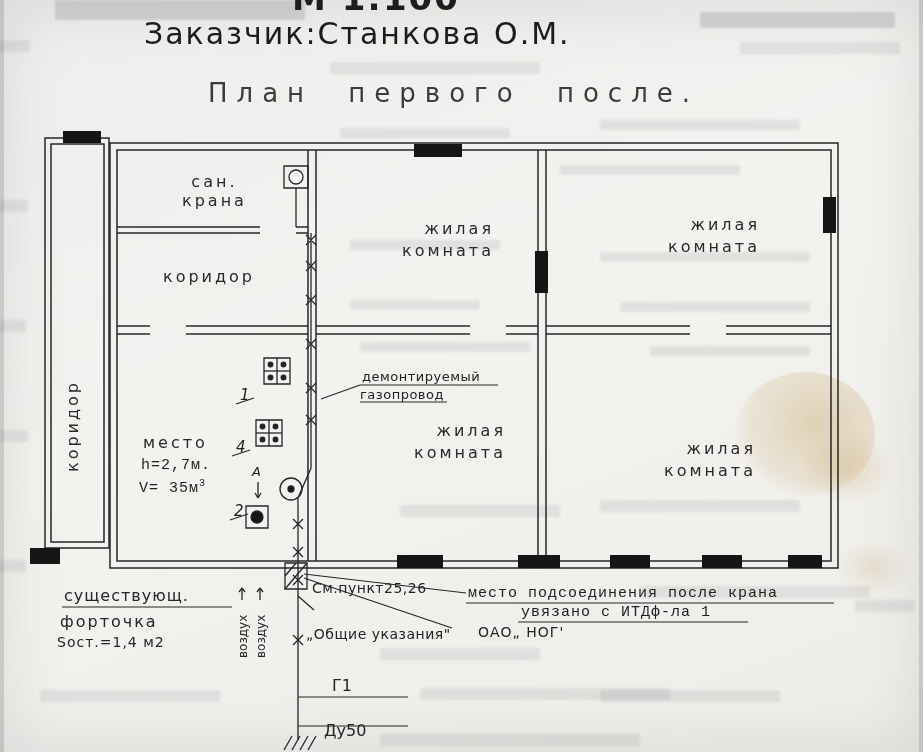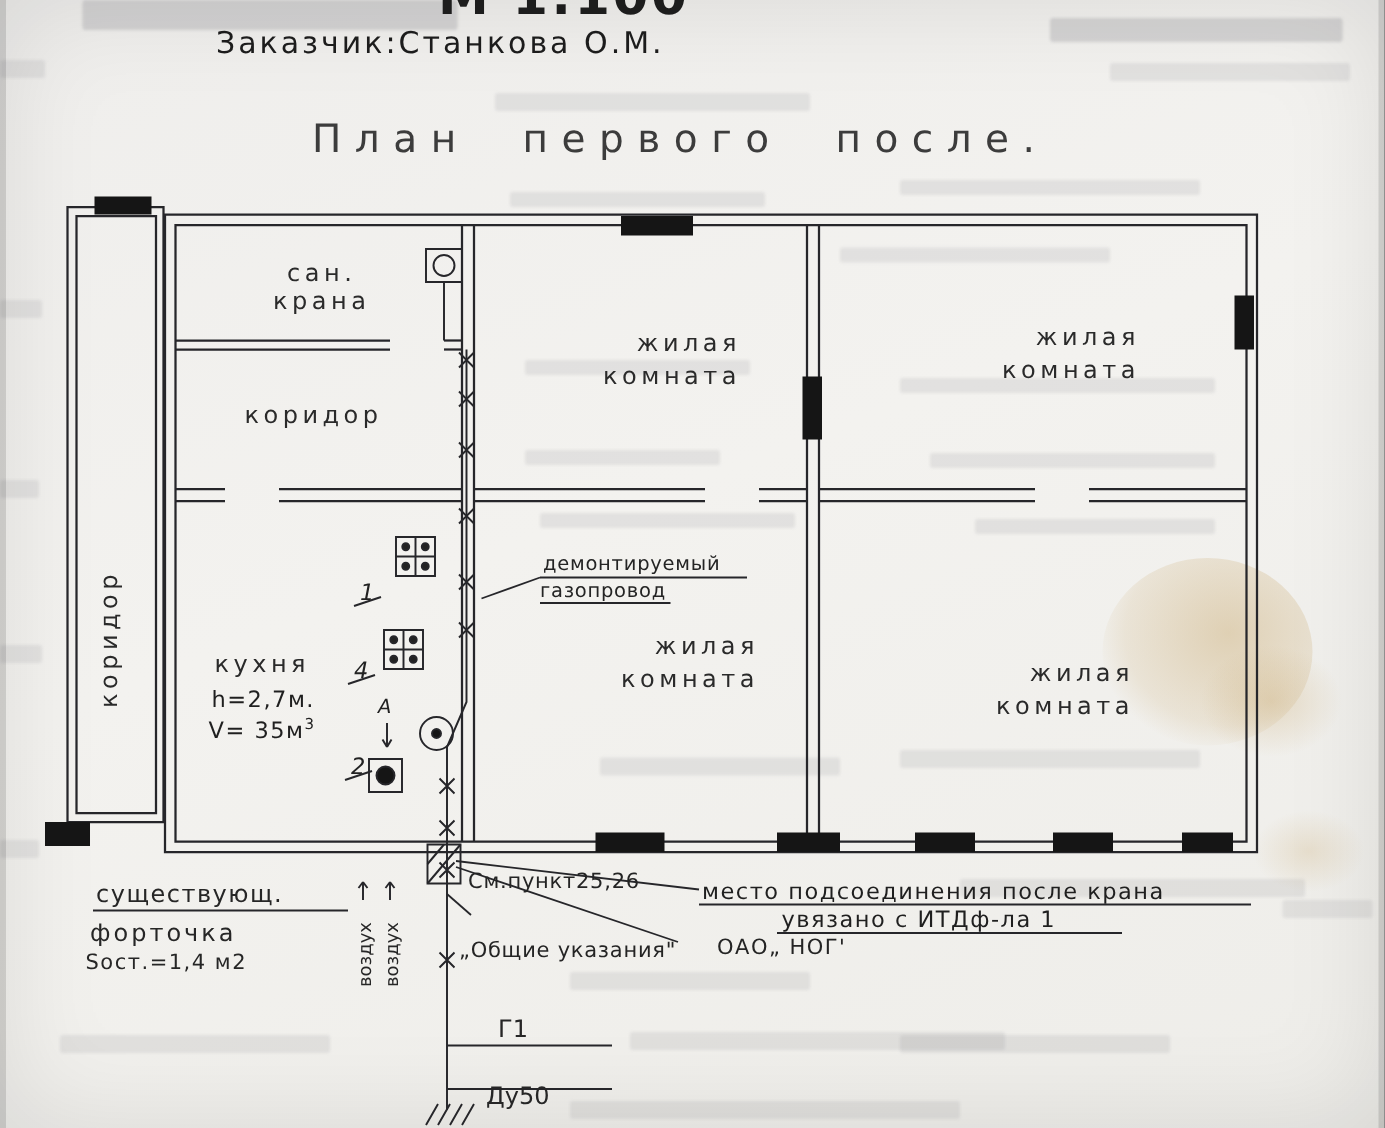--- a/index.html
+++ b/index.html
@@ -6,27 +6,27 @@
   #scan{
     position:relative;width:923px;height:752px;overflow:hidden;
     background:linear-gradient(160deg,#efeeec 0%,#f3f2ef 45%,#eeede9 100%);
     font-family:"DejaVu Sans",sans-serif;color:#232323;
     box-shadow:inset 0 0 70px rgba(0,0,0,.10);
   }
   .txt{position:absolute;white-space:nowrap;color:#262626;}
   .center{text-align:right;}
   
   .scale{font-size:34px;font-weight:bold;letter-spacing:2px;color:#1d1d1d;}
-  .customer{font-size:20px;letter-spacing:2px;color:#1c1c1c;}
+  .customer{font-size:30px;letter-spacing:2px;color:#1c1c1c;}
   .title{font-size:26px;letter-spacing:9px;word-spacing:18px;color:#3c3c3c;}
   
   .room{font-size:16px;letter-spacing:3px;line-height:22px;color:#2a2a2a;}
   .small{font-size:14px;letter-spacing:1px;}
   .note{font-size:14px;letter-spacing:.5px;color:#242424;}
-  .note15{font-size:15px;letter-spacing:1px;color:#1f1f1f;}
+  .note15{font-size:15px;letter-spacing:1px;color:#1f1f1f;font-family:Liberation Mono, monospace;}
   .vert{transform:rotate(-90deg);transform-origin:left top;}
   .marker{font-size:15px;font-style:italic;color:#222;}
   sup{font-size:10px;}
   
   .bleed{position:absolute;background:rgba(118,118,124,.13);filter:blur(1.2px);border-radius:2px;pointer-events:none;}
   .bleed.dark{background:rgba(105,105,112,.22);}
   .stain{position:absolute;pointer-events:none;border-radius:50%;}
   .edge{position:absolute;background:rgba(0,0,0,.12);pointer-events:none;}
   svg{position:absolute;left:0;top:0;}
   svg *{vector-effect:non-scaling-stroke;}
@@ -217,21 +217,21 @@
   </div>
   <div class="txt room center" style="left:388px;top:420px;width:118px">
     <div>жилая</div>
     <div>комната</div>
   </div>
   <div class="txt room center" style="left:628px;top:438px;width:128px">
     <div>жилая</div>
     <div>комната</div>
   </div>
 
-  <div class="txt room" style="left:143px;top:432px">кухня</div>
+  <div class="txt room" style="left:143px;top:432px">место</div>
   <div class="txt note15" style="left:141px;top:457px">h=2,7м.</div>
   <div class="txt note15" style="left:139px;top:478px"><span>V= 35м</span><sup>3</sup></div>
 
   <div class="txt marker" style="left:240px;top:386px">1</div>
   <div class="txt marker" style="left:236px;top:438px">4</div>
   <div class="txt marker" style="left:234px;top:502px">2</div>
   <div class="txt marker" style="left:252px;top:464px;font-size:13px">А</div>
 
   <div class="txt note" style="left:362px;top:369px;font-size:13px">демонтируемый</div>
   <div class="txt note" style="left:360px;top:387px;font-size:13px">газопровод</div>

